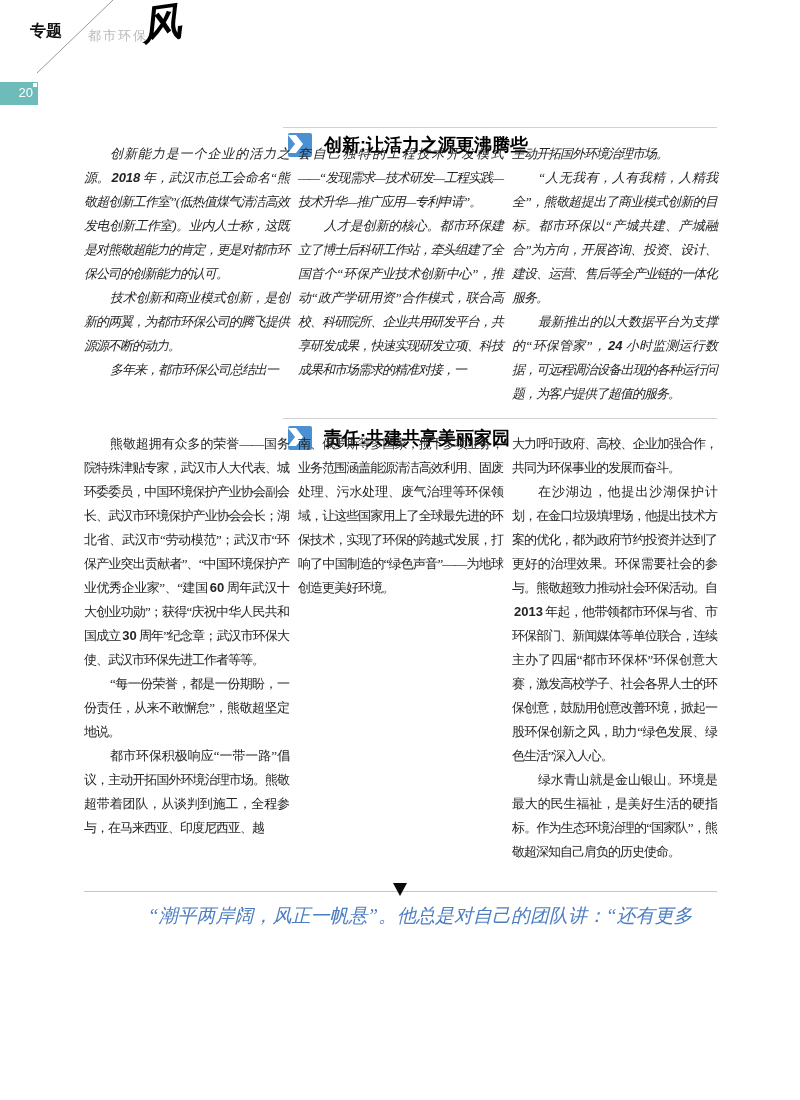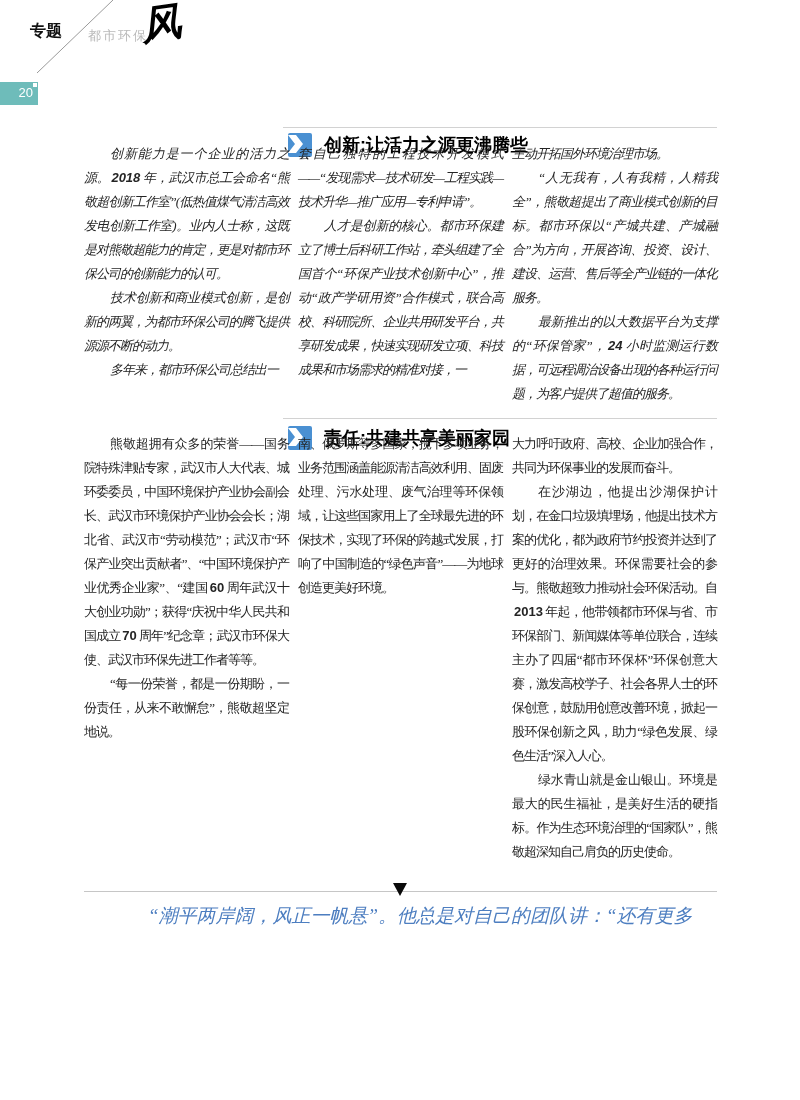--- a/index.html
+++ b/index.html
@@ -96,22 +96,23 @@
     <svg class="hdr-icon" viewBox="0 0 24 24">
       <rect width="24" height="24" rx="2" fill="#4a90d2"></rect>
       <path d="M0 2 L8 2 L15 11 L8 20 L0 20 L7 11 Z" fill="#ffffff"></path>
     </svg>
     <span class="hdr-title">责任:共建共享美丽家园</span>
   </div>
   <div class="hdr-rule r2"></div>
 
   <div class="columns sec2-cols">
     <div class="bodycol">
-        <p class="para indent">熊敬超拥有众多的荣誉——国务院特殊津贴专家，武汉市人大代表、城环委委员，中国环境保护产业协会副会长、武汉市环境保护产业协会会长；湖北省、武汉市“劳动模范”；武汉市“环保产业突出贡献者”、“中国环境保护产业优秀企业家”、“建国<b>60</b>周年武汉十大创业功勋”；获得“庆祝中华人民共和国成立<b>70</b>周年”纪念章；武汉市环保大使、武汉市环保先进工作者等等。</p>
+        <p class="para indent">熊敬超拥有众多的荣誉——国务院特殊津贴专家，武汉市人大代表、城环委委员，中国环境保护产业协会副会长、武汉市环境保护产业协会会长；湖北省、武汉市“劳动模范”；武汉市“环保产业突出贡献者”、“中国环境保护产业优秀企业家”、“建国<b>60</b>周年武汉十大创业功勋”；获得“庆祝中华人民共和国成立<b>30</b>周年”纪念章；武汉市环保大使、武汉市环保先进工作者等等。</p>
         <p class="para indent">“每一份荣誉，都是一份期盼，一份责任，从来不敢懈怠”，熊敬超坚定地说。</p>
+        <p class="para indent">都市环保积极响应“一带一路”倡议，主动开拓国外环境治理市场。熊敬超带着团队，从谈判到施工，全程参与，在马来西亚、印度尼西亚、越</p>
       </div>
     <div class="bodycol">
         <p class="para">南、俄罗斯等多国家，揽下多项业务，业务范围涵盖能源清洁高效利用、固废处理、污水处理、废气治理等环保领域，让这些国家用上了全球最先进的环保技术，实现了环保的跨越式发展，打响了中国制造的“绿色声音”——为地球创造更美好环境。</p>
       </div>
     <div class="bodycol">
         <p class="para">大力呼吁政府、高校、企业加强合作，共同为环保事业的发展而奋斗。</p>
         <p class="para indent">在沙湖边，他提出沙湖保护计划，在金口垃圾填埋场，他提出技术方案的优化，都为政府节约投资并达到了更好的治理效果。环保需要社会的参与。熊敬超致力推动社会环保活动。自<b>2013</b>年起，他带领都市环保与省、市环保部门、新闻媒体等单位联合，连续主办了四届“都市环保杯”环保创意大赛，激发高校学子、社会各界人士的环保创意，鼓励用创意改善环境，掀起一股环保创新之风，助力“绿色发展、绿色生活”深入人心。</p>
         <p class="para indent">绿水青山就是金山银山。环境是最大的民生福祉，是美好生活的硬指标。作为生态环境治理的“国家队”，熊敬超深知自己肩负的历史使命。</p>
       </div>
   </div>

